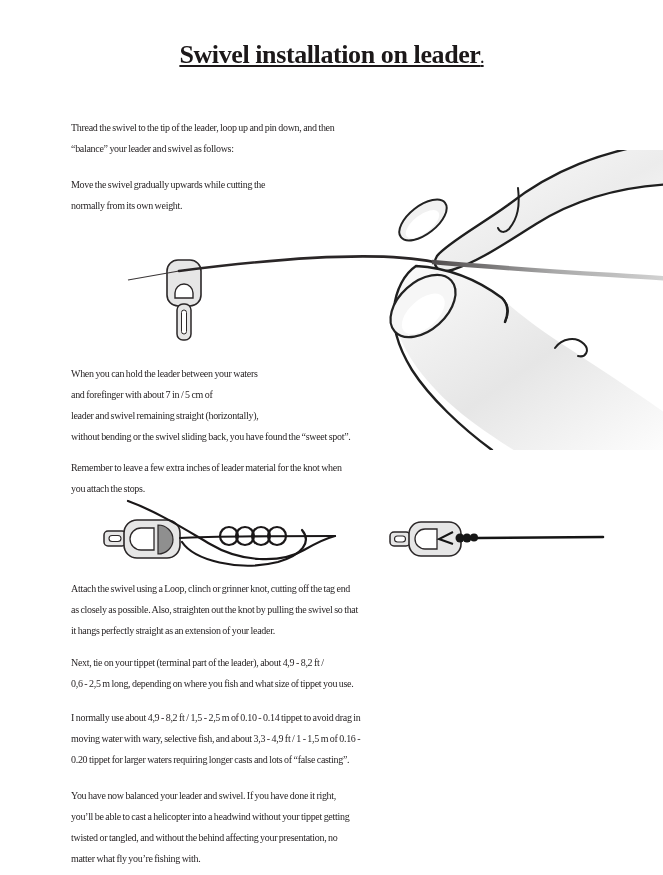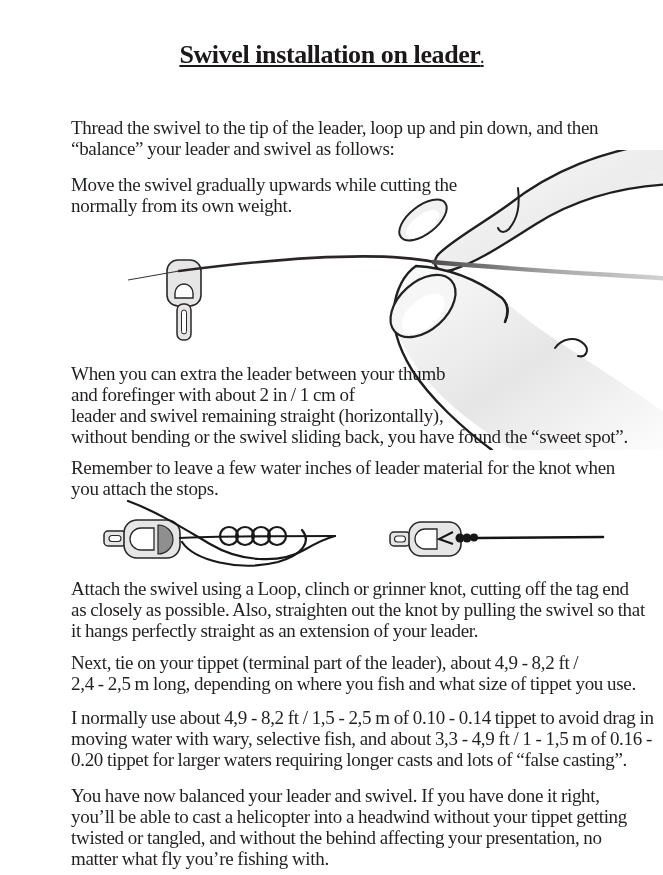--- a/index.html
+++ b/index.html
@@ -5,21 +5,21 @@
   html,body{margin:0;padding:0;background:#ffffff;}
   .page{
     position:relative;width:663px;height:875px;background:#ffffff;
     font-family:"Liberation Serif","DejaVu Serif",serif;color:#231f20;overflow:hidden;
   }
   .title{
     position:absolute;top:40px;left:0;width:663px;text-align:center;
     font-size:26px;font-weight:700;letter-spacing:-0.4px;margin:0;color:#1c1819;text-decoration:underline;
   }
   .title .dot{font-size:14px;}
-  .para{position:absolute;left:71px;font-size:19px;line-height:21px;letter-spacing:-0.3px;word-spacing:-0.5px;white-space:nowrap;}
+  .para{position:absolute;left:71px;font-size:10px;line-height:21px;letter-spacing:-0.3px;word-spacing:-0.5px;white-space:nowrap;}
   .fig{position:absolute;}
   .fig svg{display:block;}
 </style>
 </head>
 <body>
 
 <div class="page">
 
   <h1 class="title"><span>Swivel installation on leader</span><span class="dot">.</span></h1>
 
@@ -78,28 +78,28 @@
       <g transform="rotate(-42 323 156)">
         <ellipse cx="323" cy="156" rx="38" ry="24" fill="#f6f6f6" stroke="#222222" stroke-width="2.2"></ellipse>
         <ellipse cx="318" cy="162" rx="26" ry="14" fill="#ffffff"></ellipse>
       </g>
 
       <path d="M 332,112 C 420,120 500,124 575,129" fill="none" stroke="url(#fadeGrad)" stroke-width="4.4"></path>
     </svg>
   </div>
 
   <div class="para" style="top:363px">
-    <div>When you can extra the leader between your thumb</div>
-    <div>and forefinger with about 2 in / 1 cm of</div>
+    <div>When you can hold the leader between your waters</div>
+    <div>and forefinger with about 7 in / 5 cm of</div>
     <div>leader and swivel remaining straight (horizontally),</div>
     <div>without bending or the swivel sliding back, you have found the “sweet spot”.</div>
   </div>
 
   <div class="para" style="top:457px">
-    <div>Remember to leave a few water inches of leader material for the knot when</div>
+    <div>Remember to leave a few extra inches of leader material for the knot when</div>
     <div>you attach the stops.</div>
   </div>
 
   <div class="fig" style="left:98px;top:498px" role="img" aria-label="swivel with clinch knot being tied">
     <svg width="245" height="85" viewBox="0 0 245 85">
       <g>
         <rect x="6" y="33" width="22" height="15" rx="4" fill="#e6e6e6" stroke="#2b2728" stroke-width="1.5"></rect>
         <rect x="11" y="37.5" width="12" height="6" rx="3" fill="#ffffff" stroke="#2b2728" stroke-width="1.1"></rect>
         <rect x="26" y="22" width="56" height="38" rx="13" fill="#e6e6e6" stroke="#2b2728" stroke-width="1.6"></rect>
         <path d="M 56,30 v 22 h -13 a 11,11 0 0 1 0,-22 z" fill="#ffffff" stroke="#2b2728" stroke-width="1.3"></path>
@@ -136,21 +136,21 @@
   </div>
 
   <div class="para" style="top:578px">
     <div>Attach the swivel using a Loop, clinch or grinner knot, cutting off the tag end</div>
     <div>as closely as possible. Also, straighten out the knot by pulling the swivel so that</div>
     <div>it hangs perfectly straight as an extension of your leader.</div>
   </div>
 
   <div class="para" style="top:652px">
     <div>Next, tie on your tippet (terminal part of the leader), about 4,9 - 8,2 ft /</div>
-    <div>2,4 - 2,5 m long, depending on where you fish and what size of tippet you use.</div>
+    <div>0,6 - 2,5 m long, depending on where you fish and what size of tippet you use.</div>
   </div>
 
   <div class="para" style="top:707px">
     <div>I normally use about 4,9 - 8,2 ft / 1,5 - 2,5 m of 0.10 - 0.14 tippet to avoid drag in</div>
     <div>moving water with wary, selective fish, and about 3,3 - 4,9 ft / 1 - 1,5 m of 0.16 -</div>
     <div>0.20 tippet for larger waters requiring longer casts and lots of “false casting”.</div>
   </div>
 
   <div class="para" style="top:785px">
     <div>You have now balanced your leader and swivel. If you have done it right,</div>

